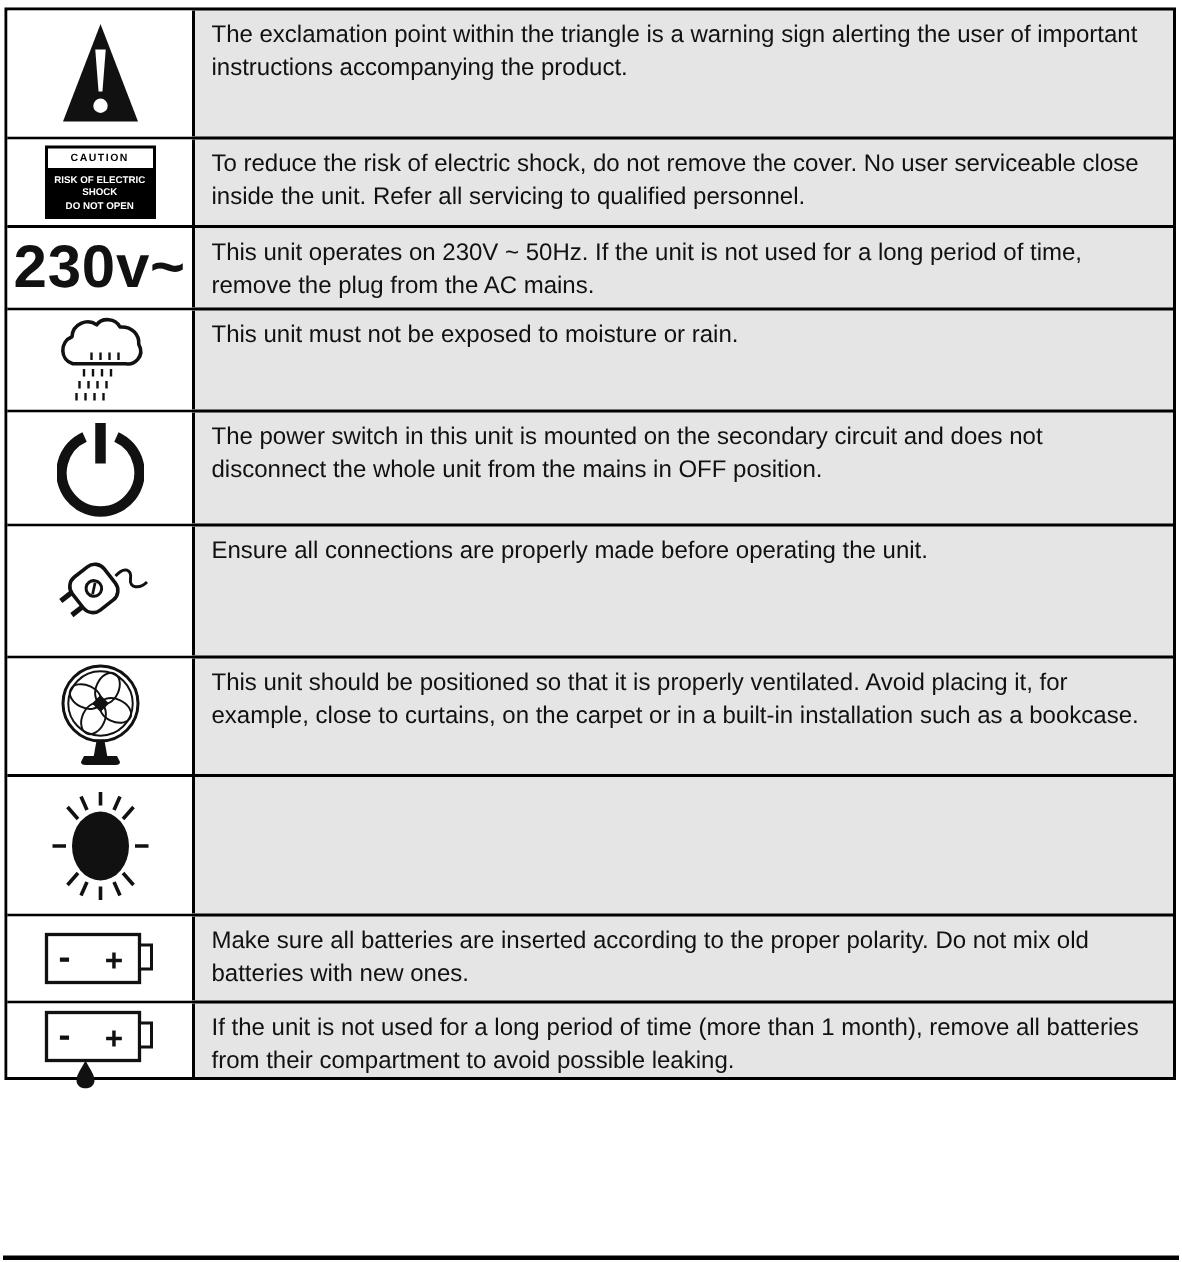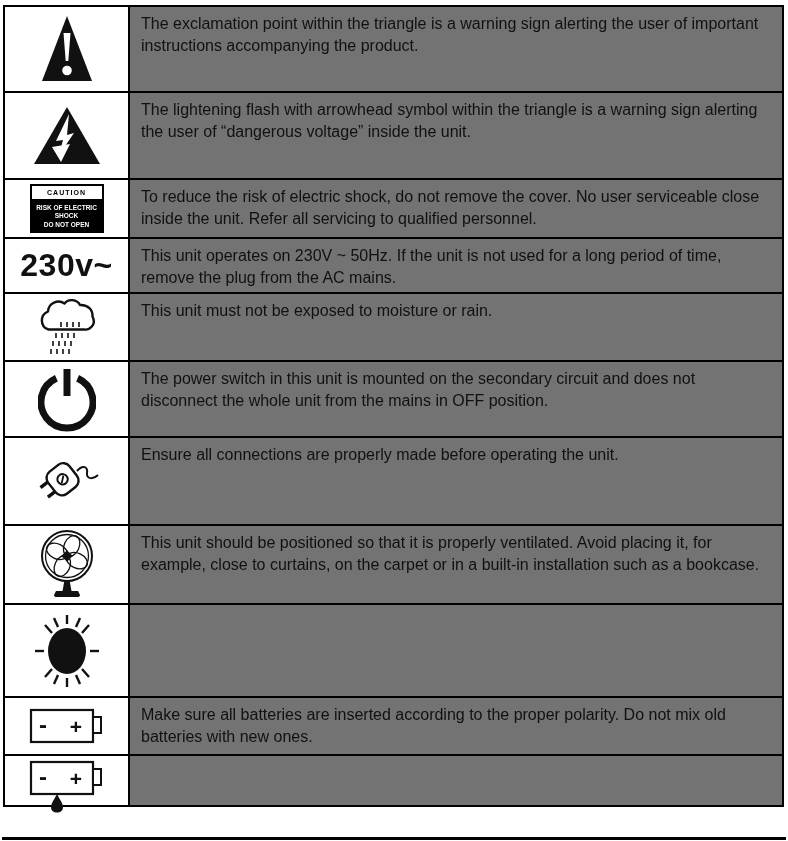--- a/index.html
+++ b/index.html
@@ -1,65 +1,55 @@
 <!DOCTYPE html>
 <html><head>
 <meta charset="utf-8">
 <style>
   * { box-sizing: border-box; }
   html,body { margin:0; padding:0; background:#fff; }
   body { font-family:"Liberation Sans", sans-serif; color:#111; }
   .page { position:relative; width:788px; height:841px; background:#fff; overflow:hidden; }
-  .safety-table { position:absolute; left:3px; top:5px; width:781px; border:2px solid #000; background:#737373; }
+  .safety-table { position:absolute; left:3px; top:5px; width:781px; border:2px solid #000; background:#e5e5e5; }
   .row { display:flex; border-bottom:2px solid #000; }
   .row:last-child { border-bottom:none; }
   .icon-cell { width:125px; flex:none; border-right:2px solid #000; display:flex; align-items:center; justify-content:center; background:#fff; }
   .text-cell { flex:1; padding:6px 10px 0 11px; font-size:16px; line-height:22px; color:#111; }
   .h1{height:86px}.h2{height:87px}.h3{height:59px}.h4{height:55px}.h5{height:68px}
   .h6{height:76px}.h7{height:88px}.h8{height:79px}.h9{height:93px}.h10{height:58px}.h11{height:49px}
 
   svg { display:block; }
   svg text { font-family:"Liberation Sans", sans-serif; }
 
   .caution-label { width:74px; }
   .caution-top { border:2px solid #000; background:#fff; color:#000; font-size:7px; font-weight:bold;
                  letter-spacing:1px; text-align:center; padding:3px 0; }
   .caution-bottom { background:#000; color:#fff; font-size:6.5px; font-weight:bold; text-align:center;
                     line-height:8.5px; padding:3px 1px 4px; }
-  .voltage { font-size:32px; font-weight:bold; letter-spacing:0.5px; color:#111; }
+  .voltage { font-size:40px; font-weight:bold; letter-spacing:0.5px; color:#111; }
   .battery-leak-wrap { position:relative; top:6px; }
   .bottom-rule { position:absolute; left:2px; top:837px; width:784px; height:3px; background:#000; }
 </style>
 </head>
 <body>
 
 <div class="page">
   <div class="safety-table">
 
     <div class="row h1">
       <div class="icon-cell">
         <svg width="54" height="70" viewBox="0 0 54 70">
           <path d="M27 2 L52 67 L2 67 Z" fill="#111"></path>
           <path d="M23.5 19 h7 l-2.2 28 h-2.6 Z" fill="#fff"></path>
           <circle cx="27" cy="56.5" r="4.8" fill="#fff"></circle>
         </svg>
       </div>
       <div class="text-cell">The exclamation point within the triangle is a warning sign alerting the user of important instructions accompanying the product.</div>
     </div>
 
-    <div class="row h2">
-      <div class="icon-cell">
-        <svg width="70" height="62" viewBox="0 0 70 62">
-          <path d="M35 2 L68 59 L2 59 Z" fill="#111"></path>
-          <path d="M37 9 L24 36 L31 35 L27 50 L42 28 L35 30 Z" fill="#fff"></path>
-          <path d="M20 42 L38 39 L29 57 Z" fill="#fff"></path>
-        </svg>
-      </div>
-      <div class="text-cell">The lightening flash with arrowhead symbol within the triangle is a warning sign alerting the user of “dangerous voltage” inside the unit.</div>
-    </div>
 
     <div class="row h3">
       <div class="icon-cell">
         <div class="caution-label">
           <div class="caution-top">CAUTION</div>
           <div class="caution-bottom">
             <div>RISK OF ELECTRIC</div>
             <div>SHOCK</div>
             <div>DO NOT OPEN</div>
           </div>
@@ -186,18 +176,19 @@
         <div class="battery-leak-wrap">
           <svg width="76" height="54" viewBox="0 0 76 54">
             <rect x="2" y="2" width="62" height="32" fill="#fff" stroke="#111" stroke-width="2.2"></rect>
             <rect x="64" y="9" width="8" height="16" fill="#fff" stroke="#111" stroke-width="2"></rect>
             <text x="14" y="25" font-size="24" font-weight="bold" fill="#111" text-anchor="middle">-</text>
             <text x="47" y="26" font-size="21" font-weight="bold" fill="#111" text-anchor="middle">+</text>
             <path d="M28 34 C30.5 39 34 43.5 34 47 C34 50.8 31.3 52.5 28 52.5 C24.7 52.5 22 50.8 22 47 C22 43.5 25.5 39 28 34 Z" fill="#111"></path>
           </svg>
         </div>
       </div>
+      <div class="text-cell">If the unit is not used for a long period of time (more than 1 month), remove all batteries from their compartment to avoid possible leaking.</div>
     </div>
 
   </div>
 
   <div class="bottom-rule"></div>
 </div>
 
 </body></html>

